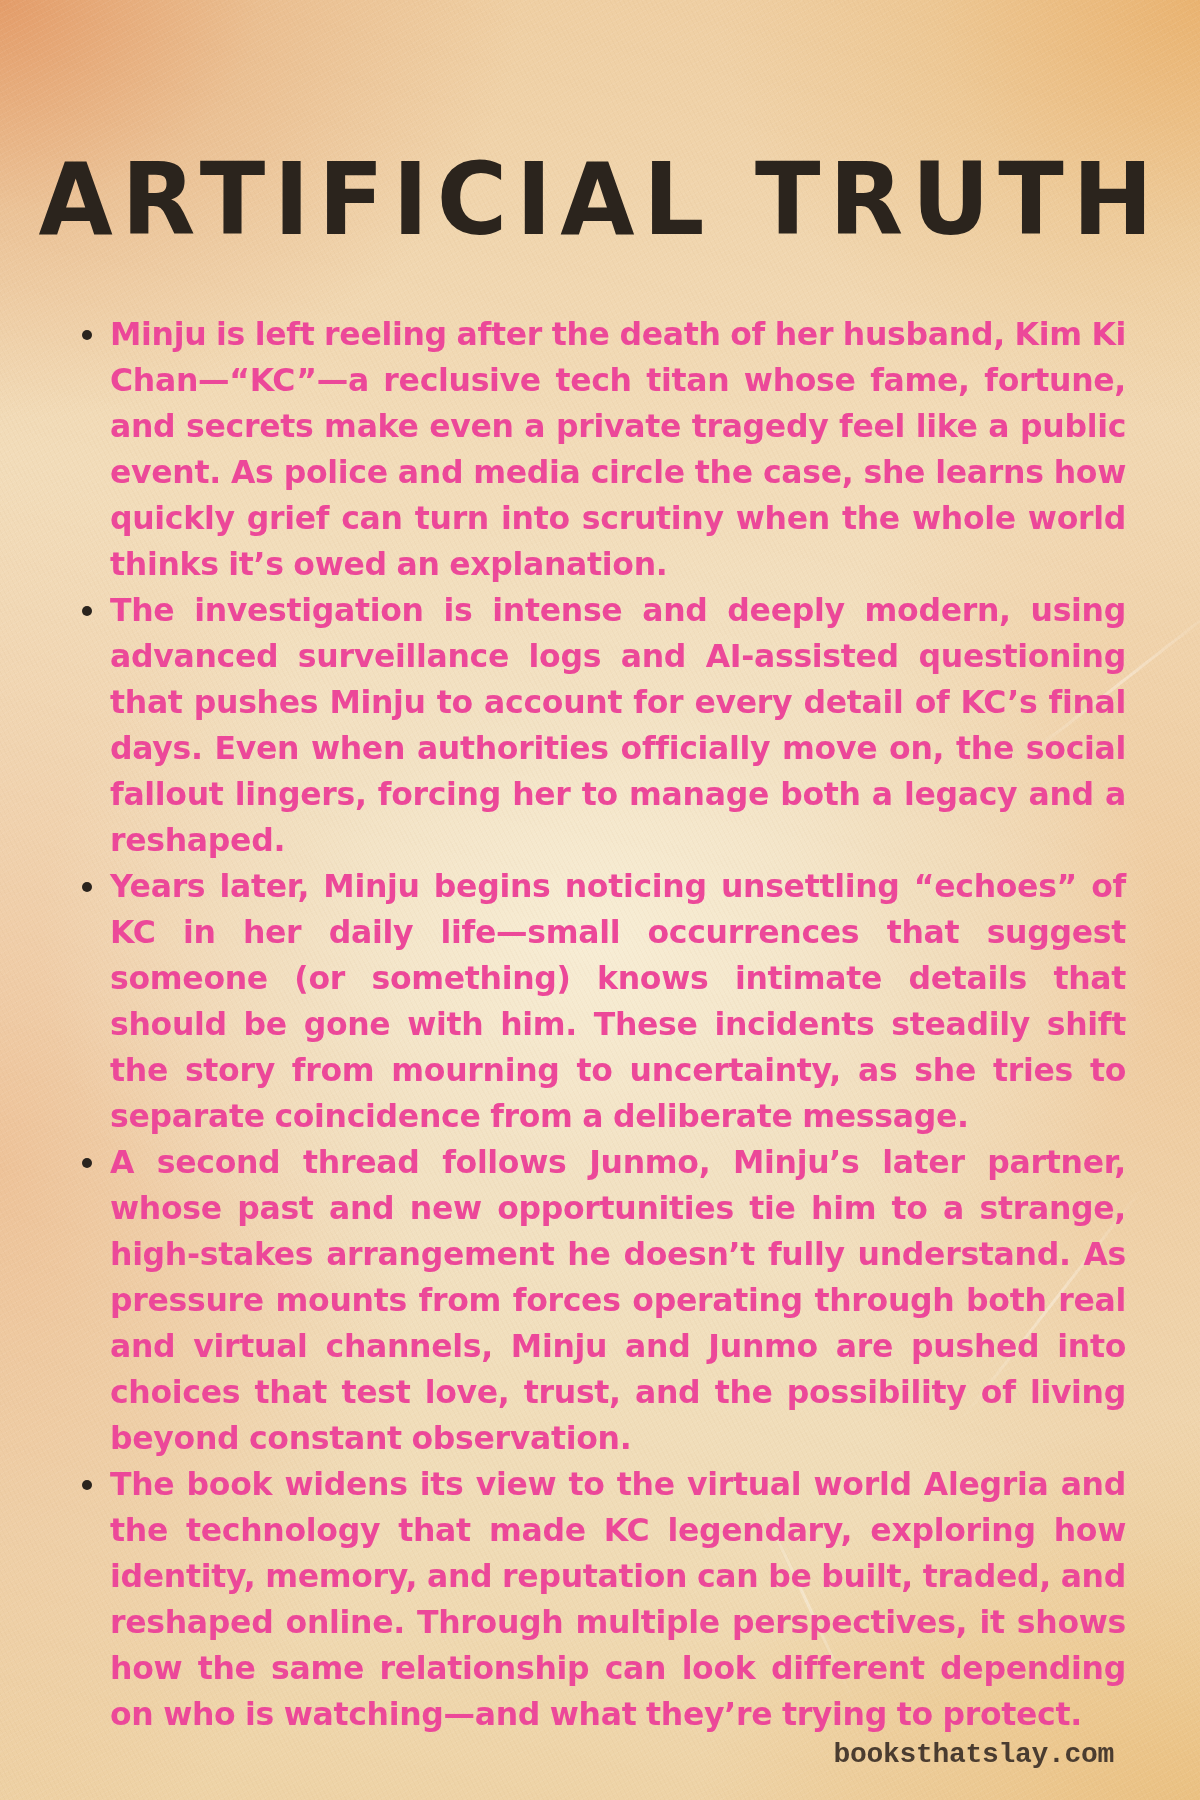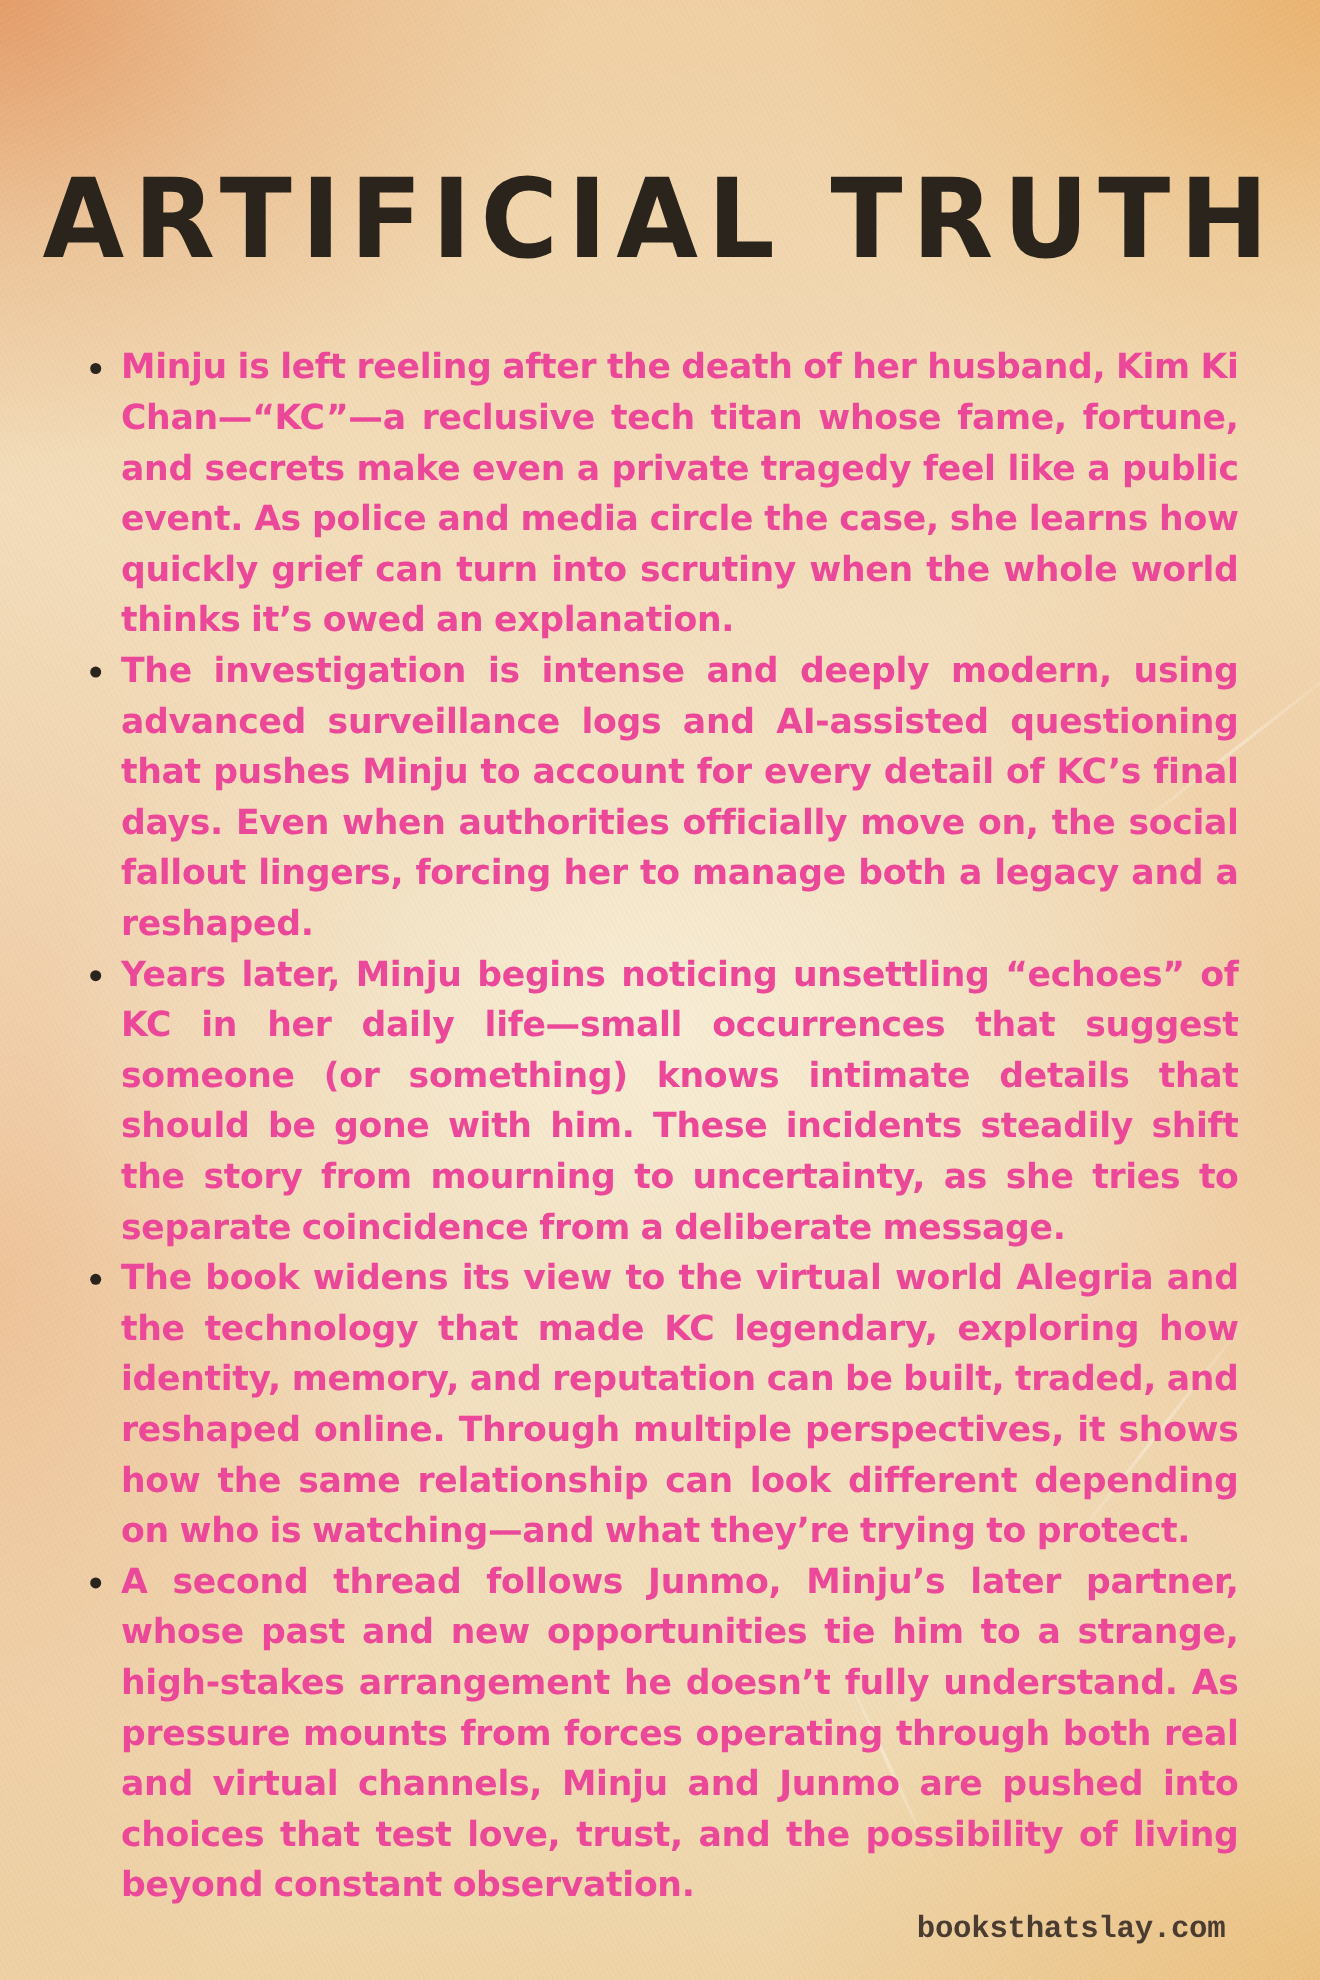--- a/index.html
+++ b/index.html
@@ -130,22 +130,22 @@
     <li class="point">
       <span class="bullet"></span>
       <span>The investigation is intense and deeply modern, using advanced surveillance logs and AI-assisted questioning that pushes Minju to account for every detail of KC’s final days. Even when authorities officially move on, the social fallout lingers, forcing her to manage both a legacy and a reshaped.</span>
     </li>
     <li class="point">
       <span class="bullet"></span>
       <span>Years later, Minju begins noticing unsettling “echoes” of KC in her daily life—small occurrences that suggest someone (or something) knows intimate details that should be gone with him. These incidents steadily shift the story from mourning to uncertainty, as she tries to separate coincidence from a deliberate message.</span>
     </li>
     <li class="point">
       <span class="bullet"></span>
-      <span>The book widens its view to the virtual world Alegria and the technology that made KC legendary, exploring how identity, memory, and reputation can be built, traded, and reshaped online. Through multiple perspectives, it shows how the same relationship can look different depending on who is watching—and what they’re trying to protect.</span>
+      <span>A second thread follows Junmo, Minju’s later partner, whose past and new opportunities tie him to a strange, high-stakes arrangement he doesn’t fully understand. As pressure mounts from forces operating through both real and virtual channels, Minju and Junmo are pushed into choices that test love, trust, and the possibility of living beyond constant observation.</span>
     </li>
     <li class="point">
       <span class="bullet"></span>
-      <span>A second thread follows Junmo, Minju’s later partner, whose past and new opportunities tie him to a strange, high-stakes arrangement he doesn’t fully understand. As pressure mounts from forces operating through both real and virtual channels, Minju and Junmo are pushed into choices that test love, trust, and the possibility of living beyond constant observation.</span>
+      <span>The book widens its view to the virtual world Alegria and the technology that made KC legendary, exploring how identity, memory, and reputation can be built, traded, and reshaped online. Through multiple perspectives, it shows how the same relationship can look different depending on who is watching—and what they’re trying to protect.</span>
     </li>
   </ul>
 
   <div class="footer">booksthatslay.com</div>
 </div>
 
 </body></html>

